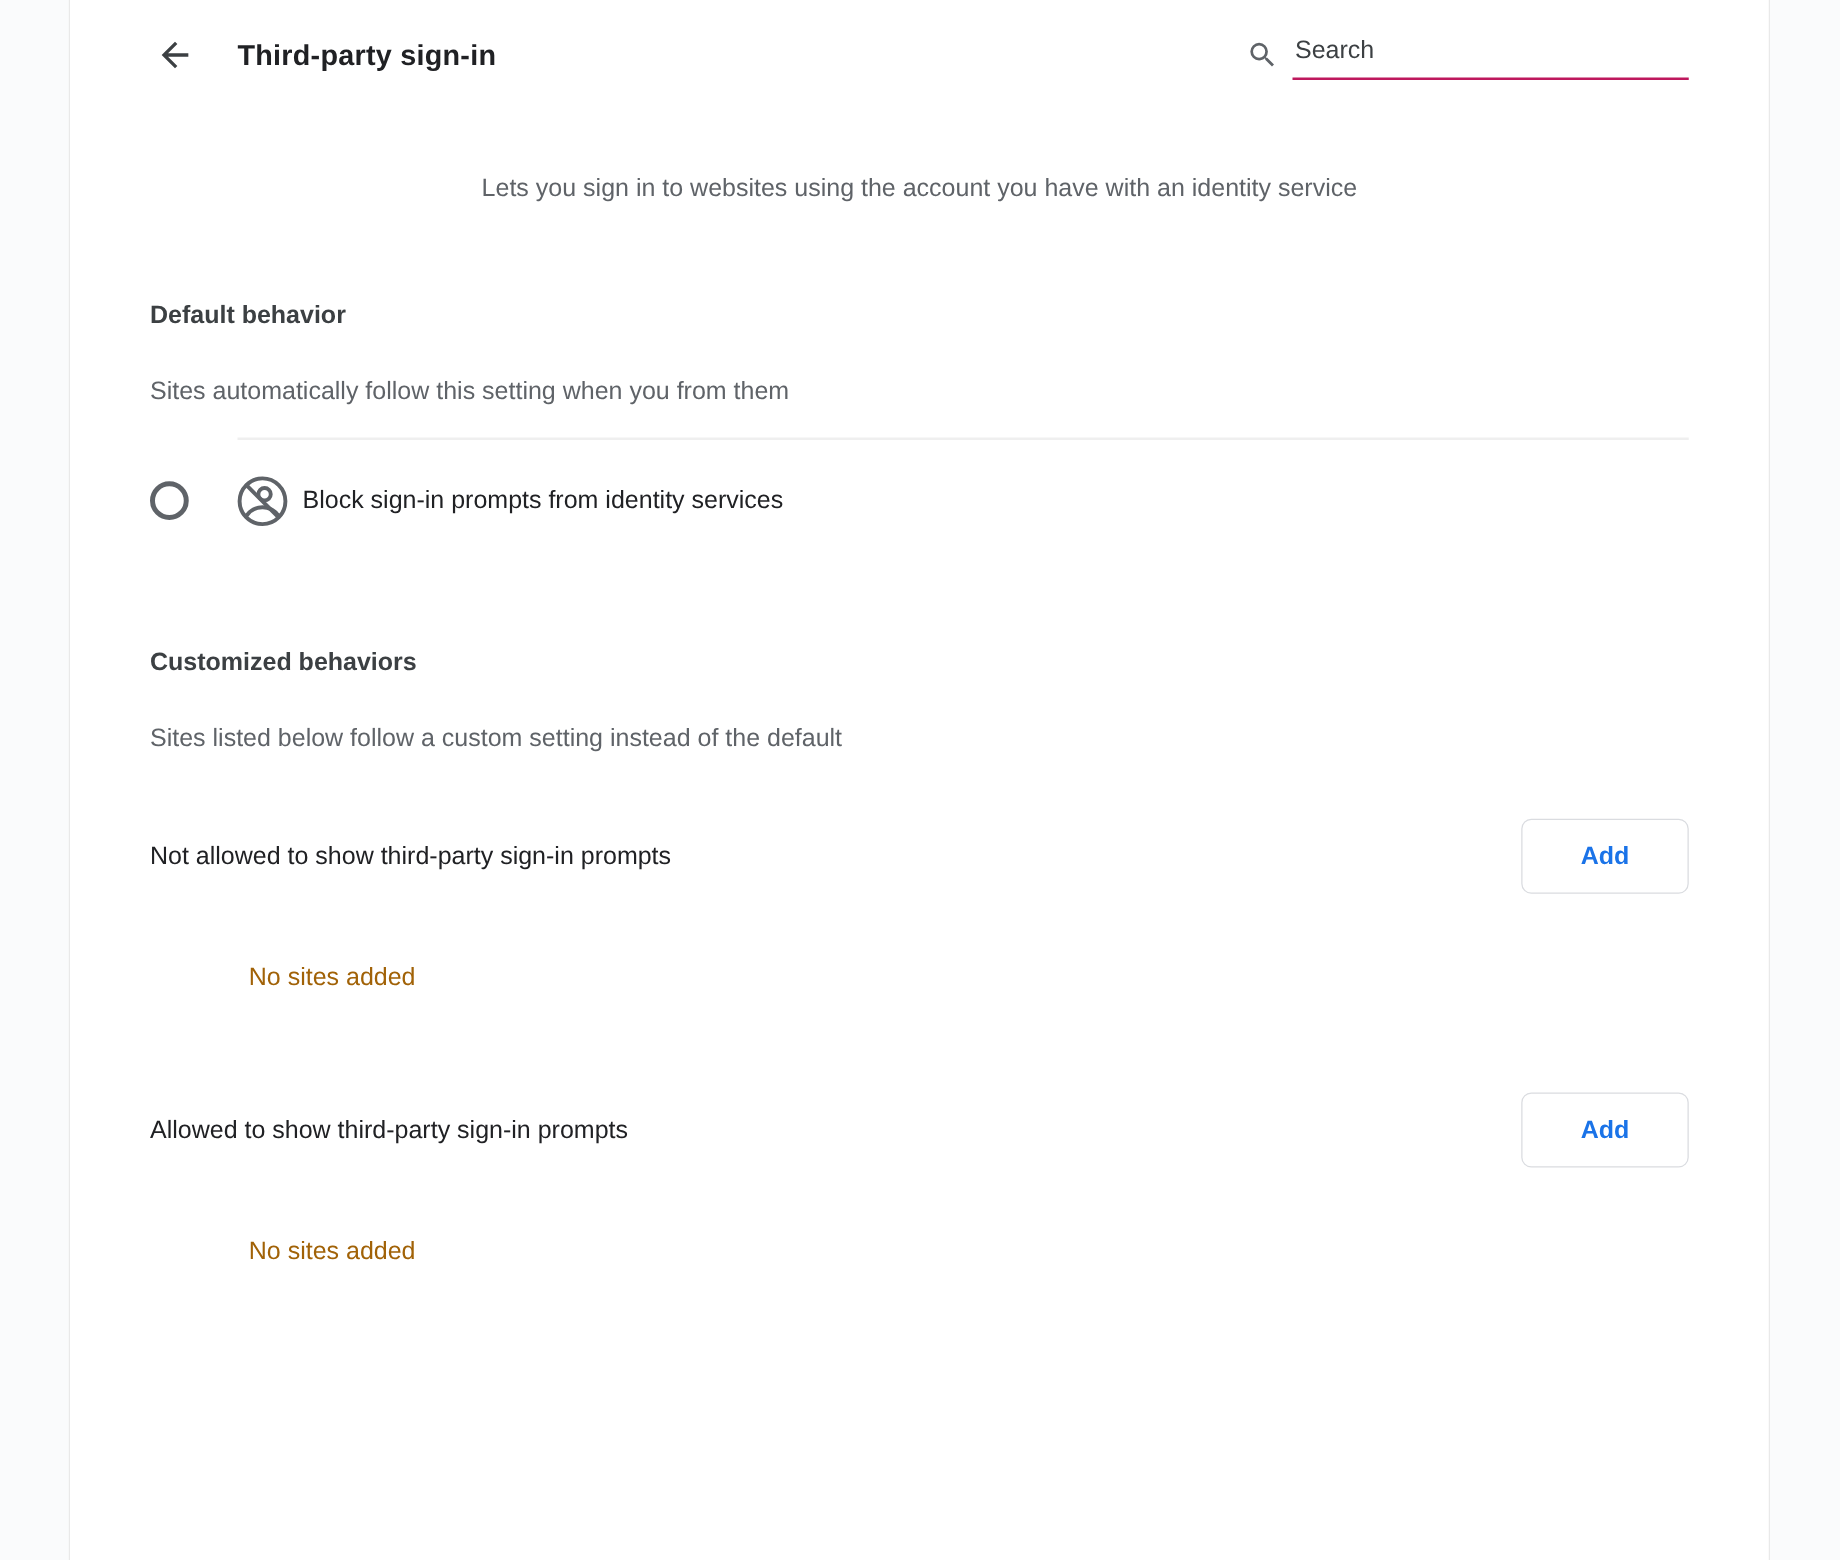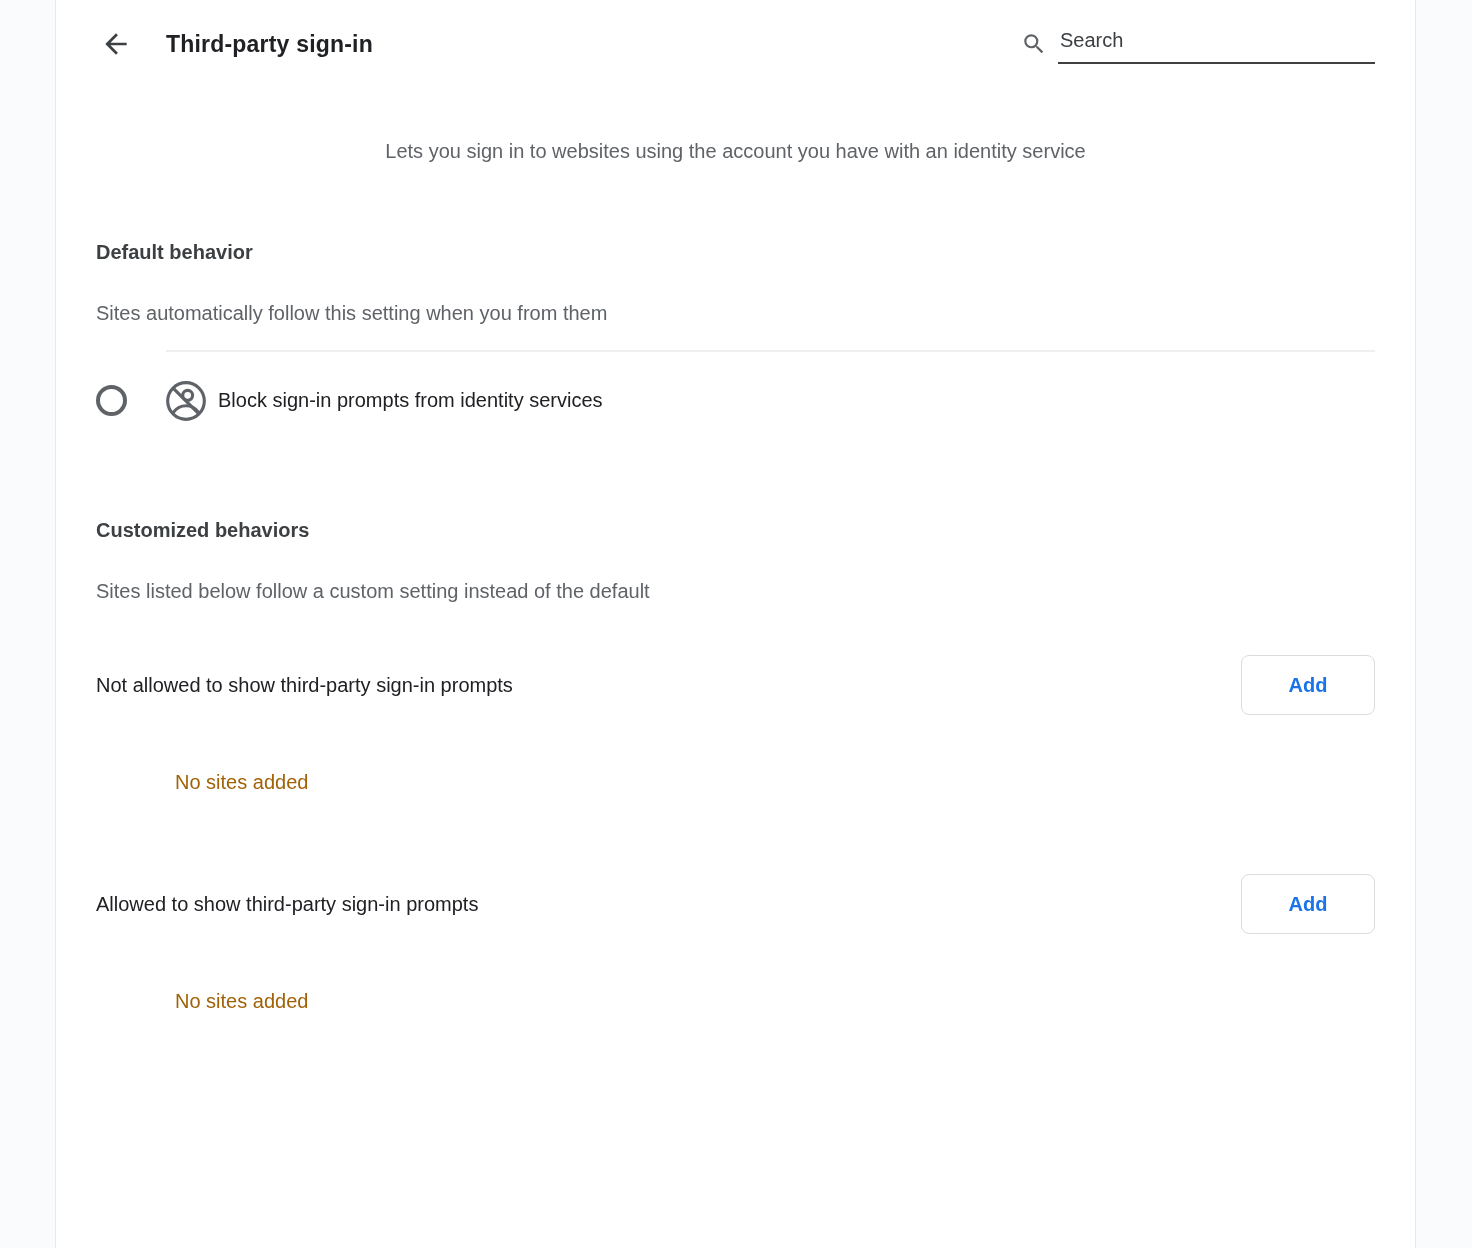--- a/index.html
+++ b/index.html
@@ -9,39 +9,39 @@
     font-family: "Liberation Sans", "DejaVu Sans", sans-serif;
     overflow: hidden;
   }
   .card {
     margin-left: 55px;
     width: 1361px;
     min-height: 1248px;
     background: #ffffff;
     border-left: 1px solid #e9e9e9;
     border-right: 1px solid #e9e9e9;
-    padding: 0 40px;
+    padding: 0 64px;
   }
   
   .page-header { display: flex; align-items: center; height: 88px; }
   .back-btn {
     width: 40px; height: 40px;
     display: flex; align-items: center; justify-content: center;
     border: none; background: transparent; border-radius: 50%; cursor: pointer;
   }
   .page-title {
     margin-left: 30px;
     font-size: 23px; font-weight: 700; color: #202124; letter-spacing: 0.2px;
   }
   .search-box { margin-left: auto; display: flex; align-items: center; width: 354px; }
   .search-box .icon-wrap { flex: 0 0 auto; display: flex; margin-right: 11px; }
   .search-input {
     flex: 1 1 auto; min-width: 0;
     border: none; outline: none;
-    border-bottom: 2px solid #404040;
+    border-bottom: 2px solid #be185d;
     font-size: 20px; color: #15803d;
     padding: 4px 2px 10px 2px;
     background: transparent;
     font-family: inherit;
   }
   .search-input::placeholder { color: #3c4043; opacity: 1; }
 
   
   .page-desc { margin-top: 52px; font-size: 20px; color: #5f6368; text-align: center; }
   .section-heading { font-size: 20px; font-weight: 700; color: #3c4043; }

